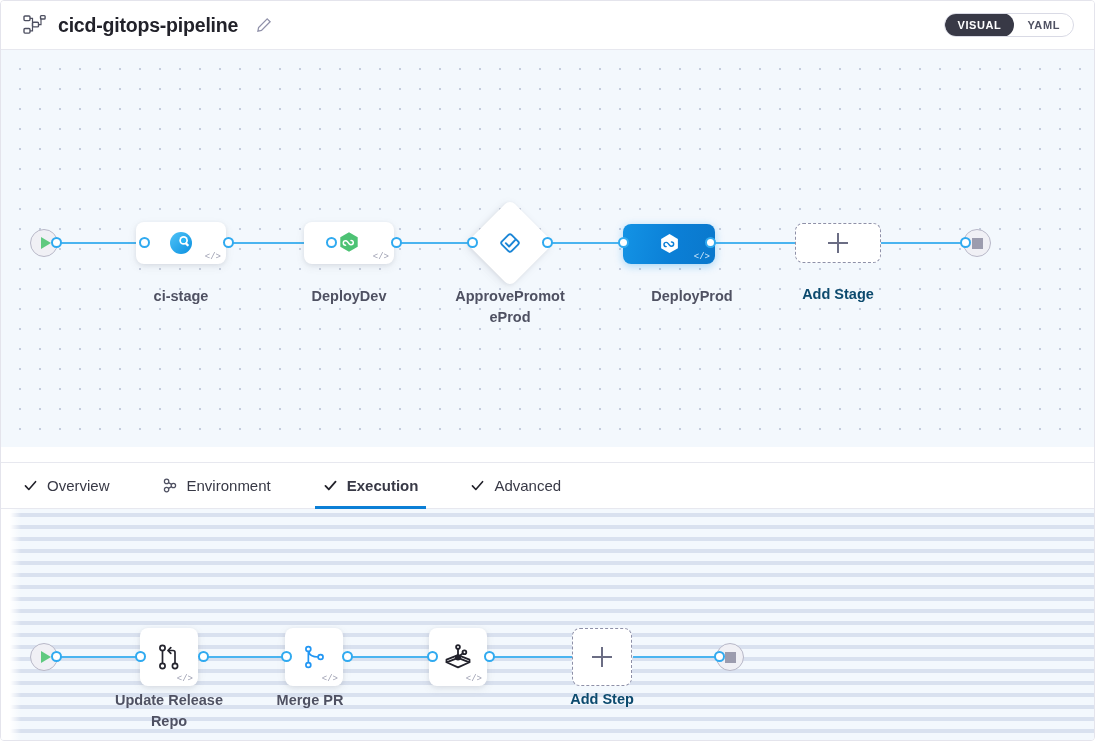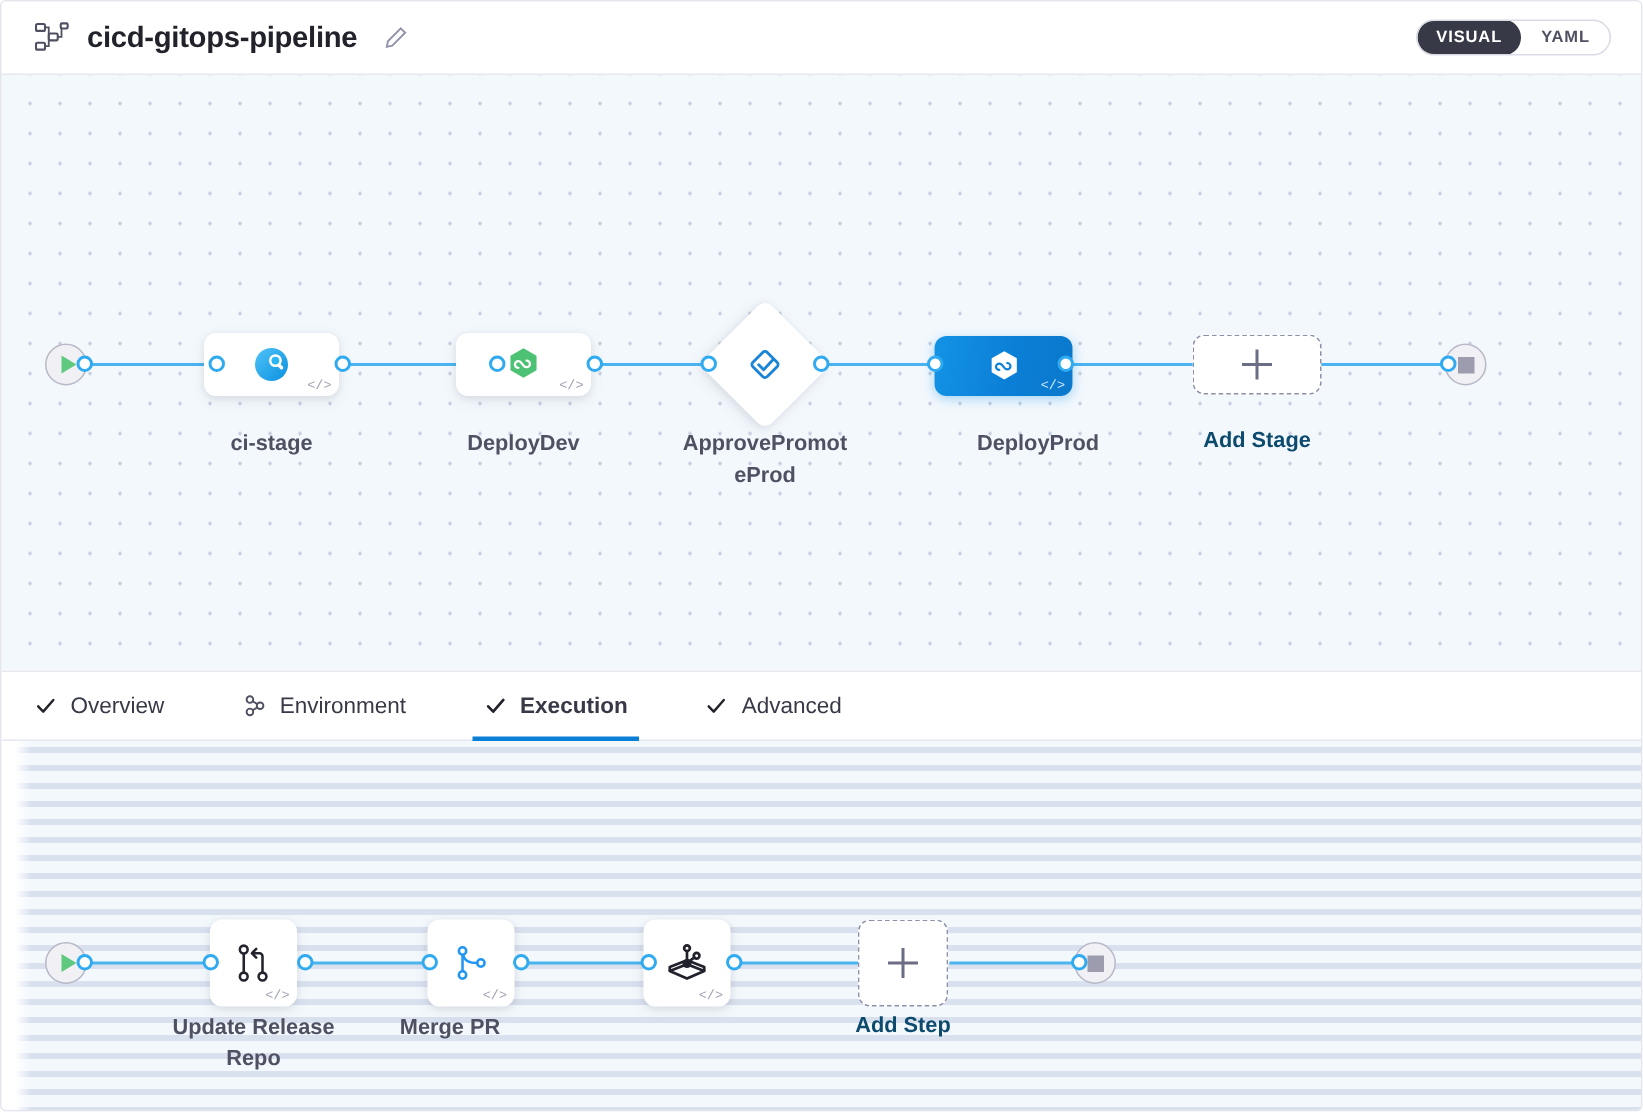--- a/index.html
+++ b/index.html
@@ -201,21 +201,21 @@
   .nlabel.muted { color: #0c4a6e; }
 
   
   .tabbar {
     height: 47px; min-height: 47px;
     background: #fff;
     border-top: 1px solid #e7e8ef;
     border-bottom: 1px solid #e7e8ef;
     display: flex; align-items: stretch;
     padding-left: 22px;
-    position: relative; z-index: 6;
+    position: relative; z-index: 6; margin-top: 15px;
   }
   .tab {
     display: flex; align-items: center; gap: 9px;
     padding: 0 26px 0 0;
     margin-right: 26px;
     font-size: 15px; color: #383946;
     cursor: pointer;
     position: relative;
   }
   .tab .tick { width: 15px; height: 15px; color: #22222a; display:block; }
@@ -420,21 +420,21 @@
         <svg width="32" height="32" viewBox="0 0 34 34" fill="none" stroke="#2196f3" stroke-width="1.8">
           <circle cx="11" cy="8.5" r="2.6"></circle>
           <circle cx="11" cy="25.5" r="2.6"></circle>
           <circle cx="24" cy="17" r="2.6"></circle>
           <path d="M11 11.1v11.8"></path>
           <path d="M11.6 11.6c.7 4.2 4.3 5.4 9.8 5.4" stroke-linecap="round"></path>
         </svg>
         <span class="tpl-badge">&lt;/&gt;</span>
       </div>
       <div class="port" style="left:341px; top:142px;"></div>
-      <div class="nlabel" style="left:239px; top:181px; width:120px;">Merge PR</div>
+      <div class="nlabel" style="left:249px; top:181px; width:120px;">Merge PR</div>
 
       <div class="port" style="left:426px; top:142px;"></div>
       <div class="node step" style="left:428px; top:119px;">
         <svg width="36" height="36" viewBox="0 0 36 36" fill="none" stroke="#22222c" stroke-width="1.8">
           <path d="M18 18.8L6.5 23.3 18 28.4l11.5-5.1z" stroke-linejoin="round"></path>
           <path d="M6.5 23.3v-2.6L18 16.2l11.5 4.5v2.6" stroke-linejoin="round"></path>
           <circle cx="18" cy="18.4" r="2.1" fill="#22222c"></circle>
           <circle cx="18" cy="8.1" r="1.9"></circle>
           <circle cx="24.4" cy="13.2" r="1.9"></circle>
           <path d="M18 10v6.3M19.4 16.9l3.6-2.6" stroke-linecap="round"></path>

